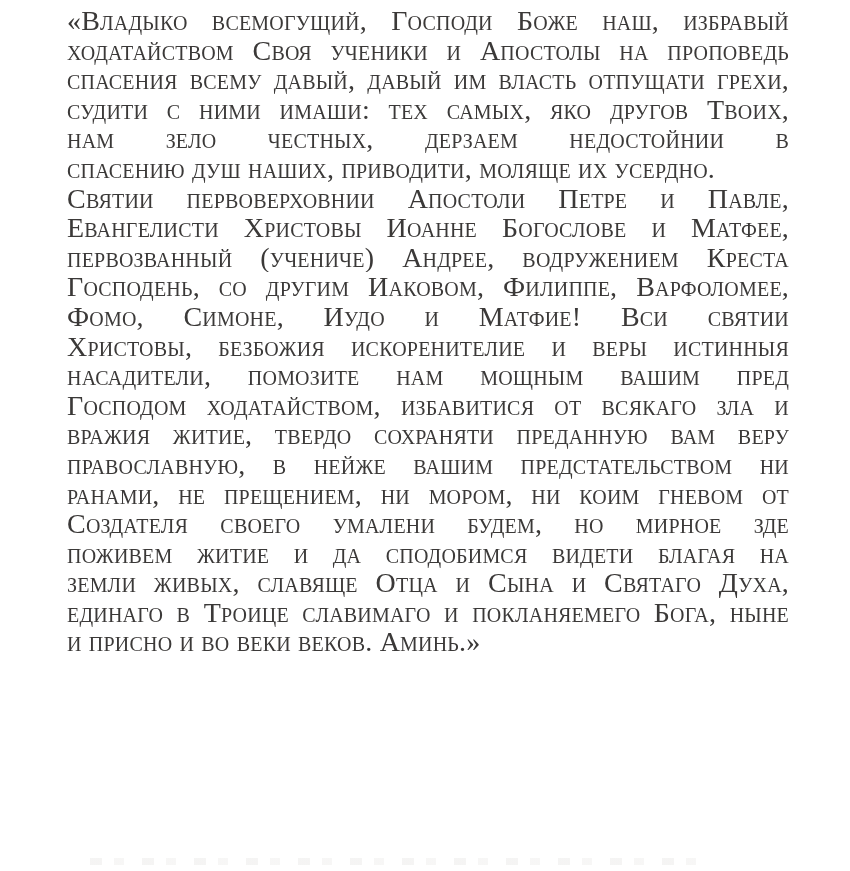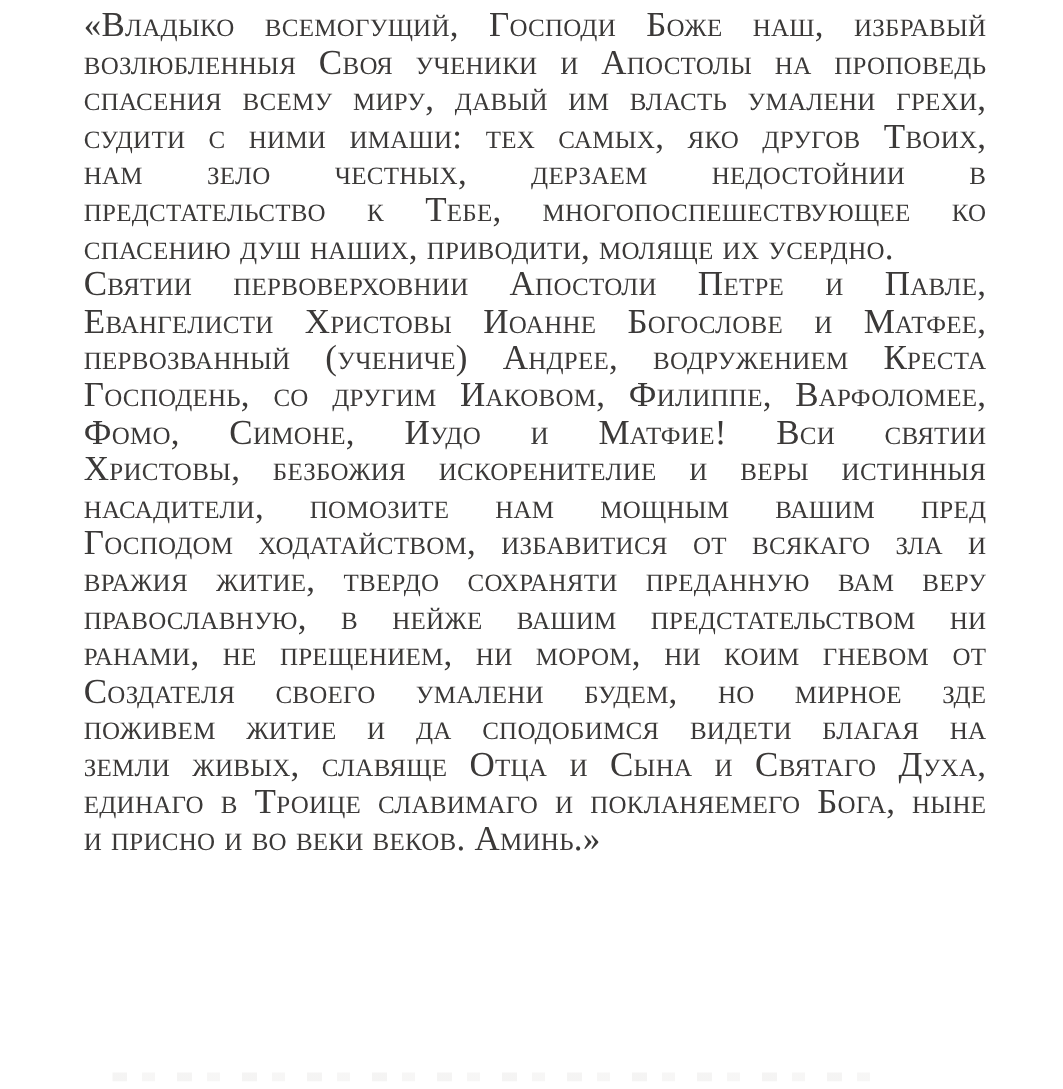--- a/index.html
+++ b/index.html
@@ -56,25 +56,24 @@
       transparent 34px, transparent 52px
     );
   }
 </style>
 </head>
 <body>
 
 <div class="page">
   <div class="text-block">
     <div class="line">«Владыко всемогущий, Господи Боже наш, избравый</div>
-    <div class="line">возлюбленныя Своя ученики и Апостолы на проповедь</div>
-    <div class="line">спасения всему миру, давый им власть умалени грехи,</div>
+    <div class="line">ходатайством Своя ученики и Апостолы на проповедь</div>
+    <div class="line">спасения всему давый, давый им власть отпущати грехи,</div>
     <div class="line">судити с ними имаши: тех самых, яко другов Твоих,</div>
     <div class="line">нам зело честных, дерзаем недостойнии в</div>
-    <div class="line">предстательство к Тебе, многопоспешествующее ко</div>
     <div class="line para-end">спасению душ наших, приводити, моляще их усердно.</div>
     <div class="line">Святии первоверховнии Апостоли Петре и Павле,</div>
     <div class="line">Евангелисти Христовы Иоанне Богослове и Матфее,</div>
     <div class="line">первозванный (учениче) Андрее, водружением Креста</div>
     <div class="line">Господень, со другим Иаковом, Филиппе, Варфоломее,</div>
     <div class="line">Фомо, Симоне, Иудо и Матфие! Вси святии</div>
     <div class="line">Христовы, безбожия искоренителие и веры истинныя</div>
     <div class="line">насадители, помозите нам мощным вашим пред</div>
     <div class="line">Господом ходатайством, избавитися от всякаго зла и</div>
     <div class="line">вражия житие, твердо сохраняти преданную вам веру</div>

